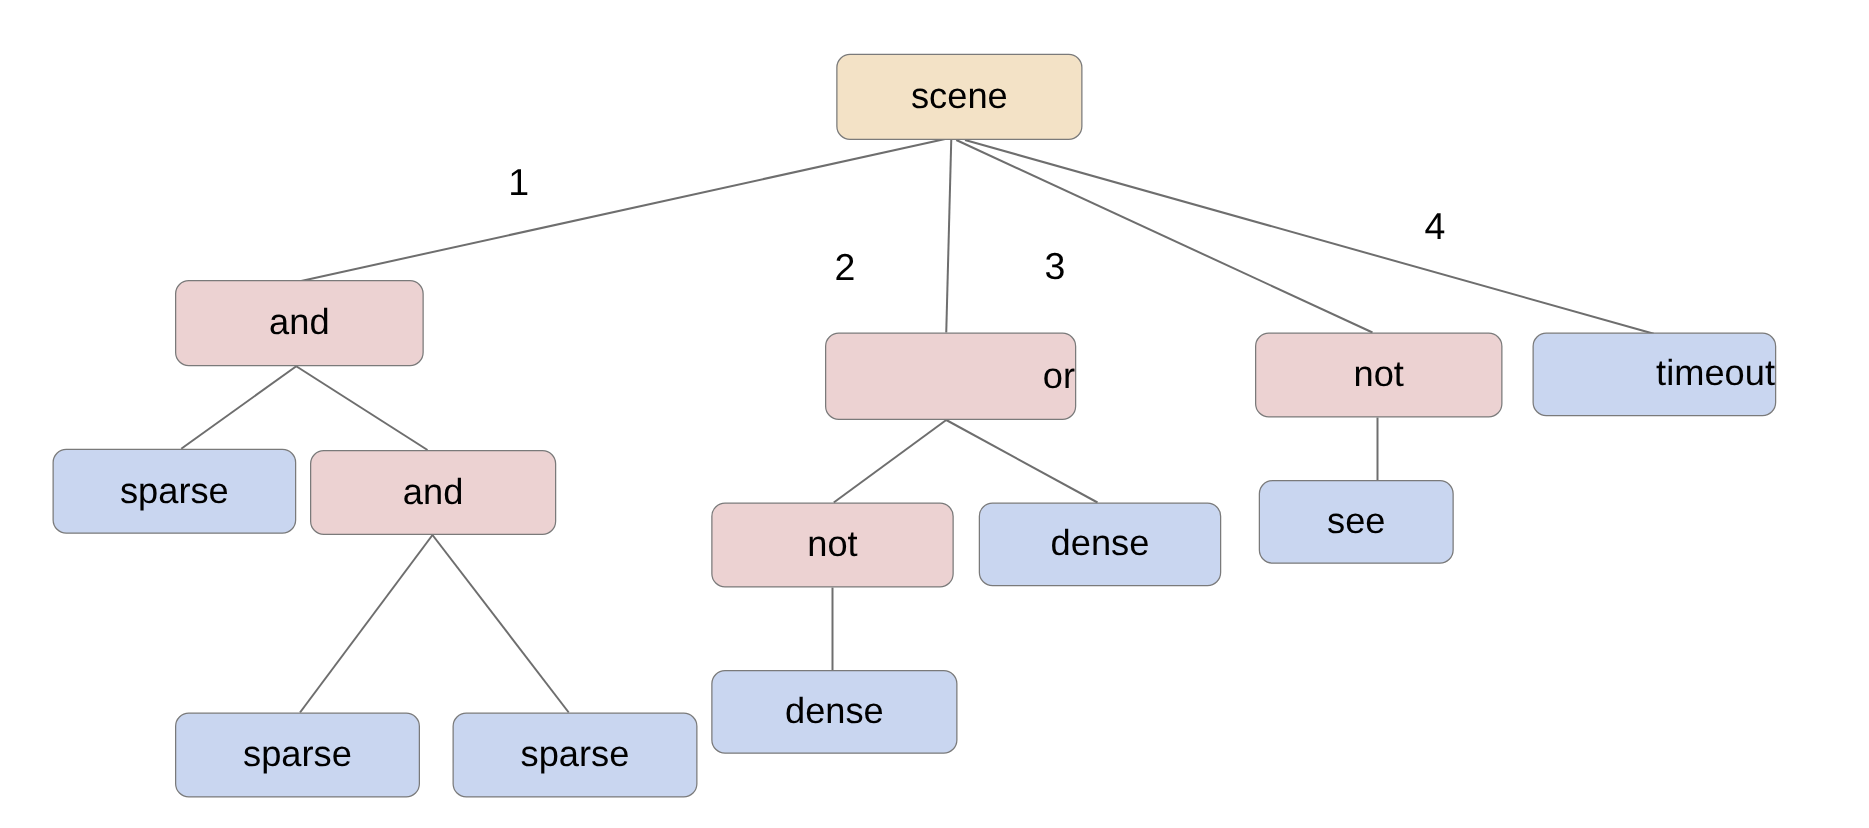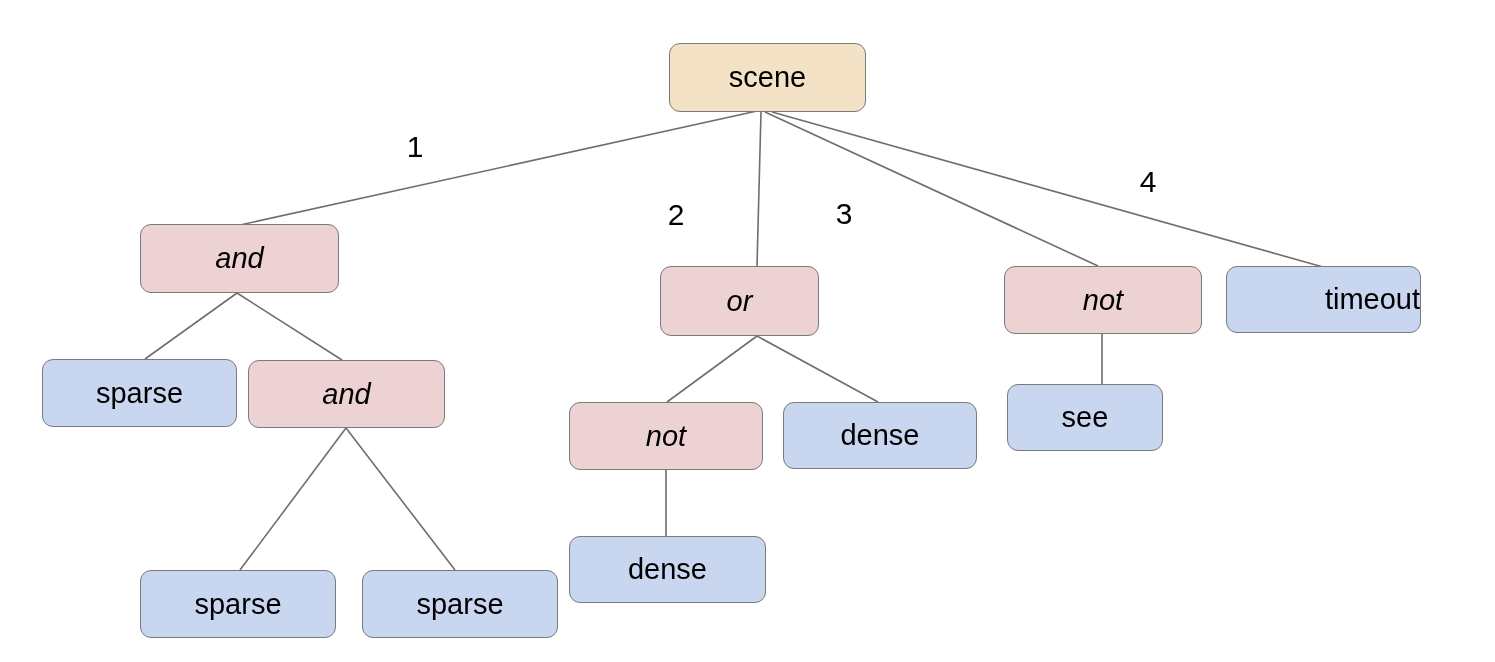--- a/index.html
+++ b/index.html
@@ -34,21 +34,21 @@
     align-items: center;
     justify-content: center;
     border: 1.6px solid var(--node-border, #7a7a7a);
     border-radius: 11px;
     box-sizing: border-box;
     font-size: 29px;
     color: var(--text-color, #000000);
     line-height: 1;
   }
   .node.root     { background: var(--root-fill, #f3e2c6); }
-  .node.operator { background: var(--operator-fill, #ecd2d2); font-style: italic; }
+  .node.operator { background: var(--operator-fill, #ecd2d2); }
   .node.leaf     { background: var(--leaf-fill, #c9d6f0); }
   .edge-label {
     position: absolute;
     z-index: 3;
     transform: translate(-50%, -50%);
     font-size: 30px;
     color: var(--text-color, #000000);
     line-height: 1;
   }
 </style>
@@ -78,21 +78,21 @@
   <div class="edge-label" style="left:1148px; top:182px;">4</div>
 
   <div class="node root" style="left:669px; top:43px; width:197px; height:69px;">
     <span>scene</span>
   </div>
 
   <div class="node operator" style="left:140px; top:224px; width:199px; height:69px;">
     <span>and</span>
   </div>
 
-  <div class="node operator" style="left:660px; top:266px; width:159px; height:70px;">
+  <div class="node operator" style="left:660px; top:266px; width:201px; height:70px;justify-content:flex-end;">
     <span>or</span>
   </div>
 
   <div class="node operator" style="left:1004px; top:266px; width:198px; height:68px;">
     <span>not</span>
   </div>
 
   <div class="node leaf" style="left:1226px; top:266px; width:195px; height:67px;justify-content:flex-end;">
     <span>timeout</span>
   </div>

